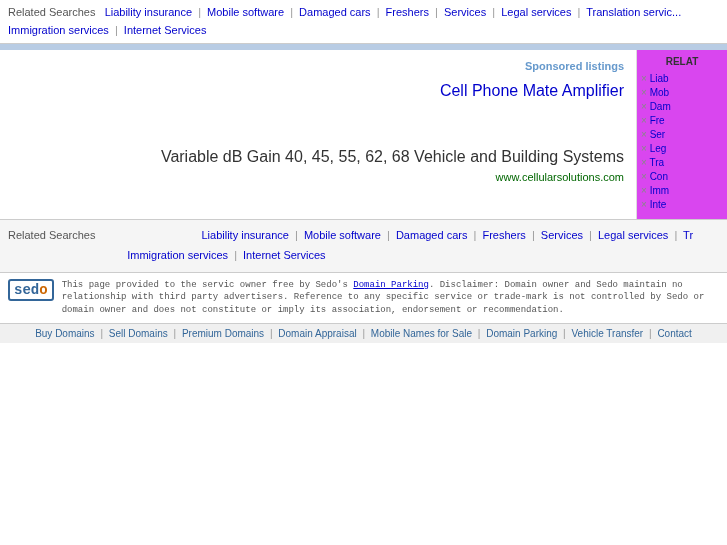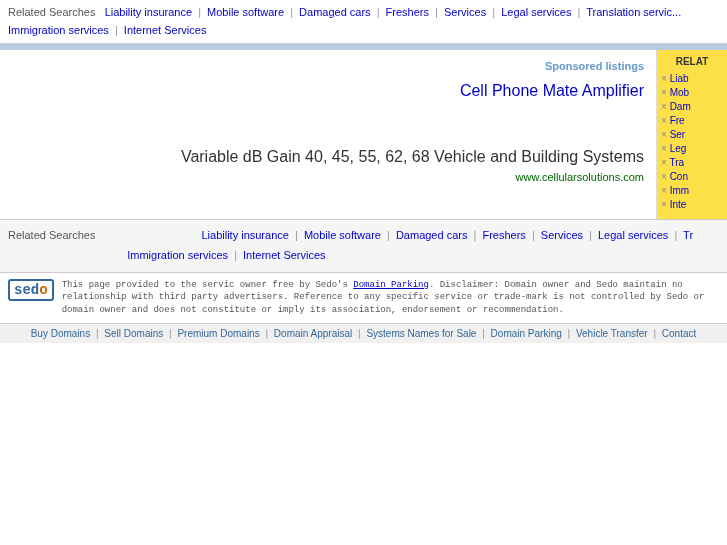--- a/index.html
+++ b/index.html
@@ -84,22 +84,22 @@
     }
     .listing-url {
       color: #006600;
       font-size: 11px;
       text-decoration: none;
       cursor: pointer;
     }
 
     
     .right-sidebar {
-      width: 70px;
-      background: #fde047;
+      width: 90px;
+      background: #d946ef;
       padding: 6px 4px;
       font-size: 10px;
     }
     .sidebar-title {
       font-weight: bold;
       font-size: 10px;
       color: #333;
       margin-bottom: 6px;
       text-align: center;
     }
@@ -282,21 +282,21 @@
 
   <div class="bottom-nav">
     <a>Buy Domains</a>
     <span class="nav-sep">|</span>
     <a>Sell Domains</a>
     <span class="nav-sep">|</span>
     <a>Premium Domains</a>
     <span class="nav-sep">|</span>
     <a>Domain Appraisal</a>
     <span class="nav-sep">|</span>
-    <a>Systems Names for Sale</a>
+    <a>Mobile Names for Sale</a>
     <span class="nav-sep">|</span>
     <a>Domain Parking</a>
     <span class="nav-sep">|</span>
     <a>Vehicle Transfer</a>
     <span class="nav-sep">|</span>
     <a>Contact</a>
   </div>
 
 </div>
 

